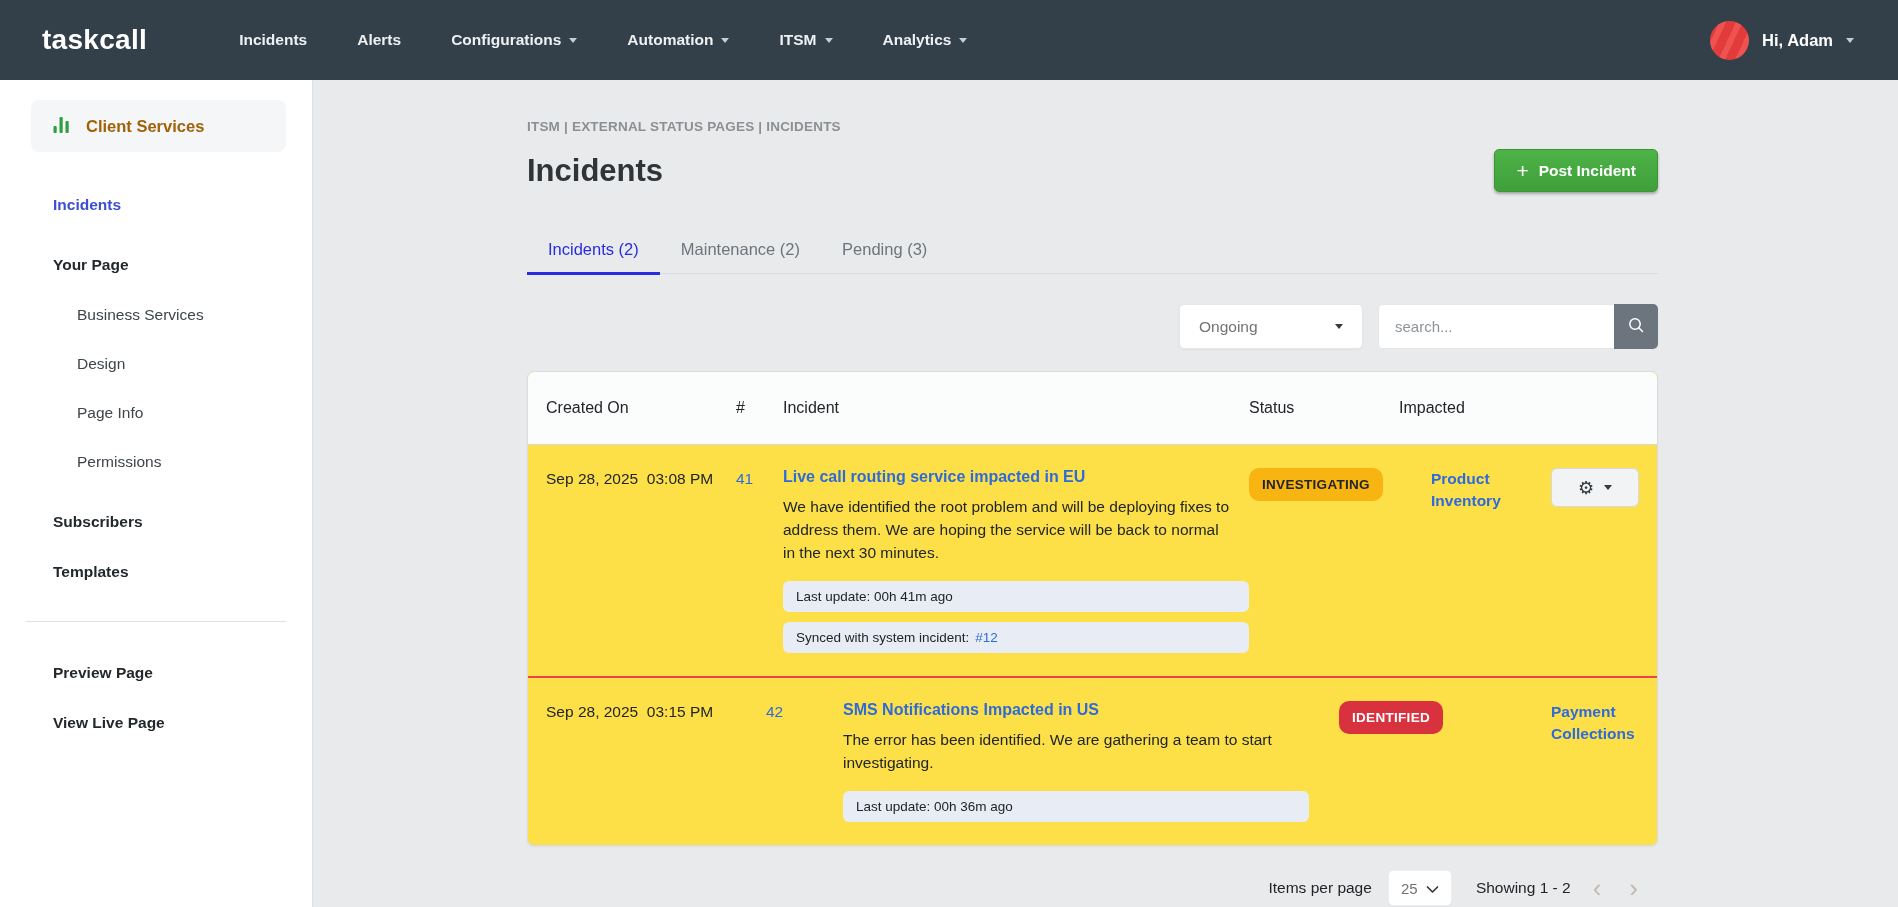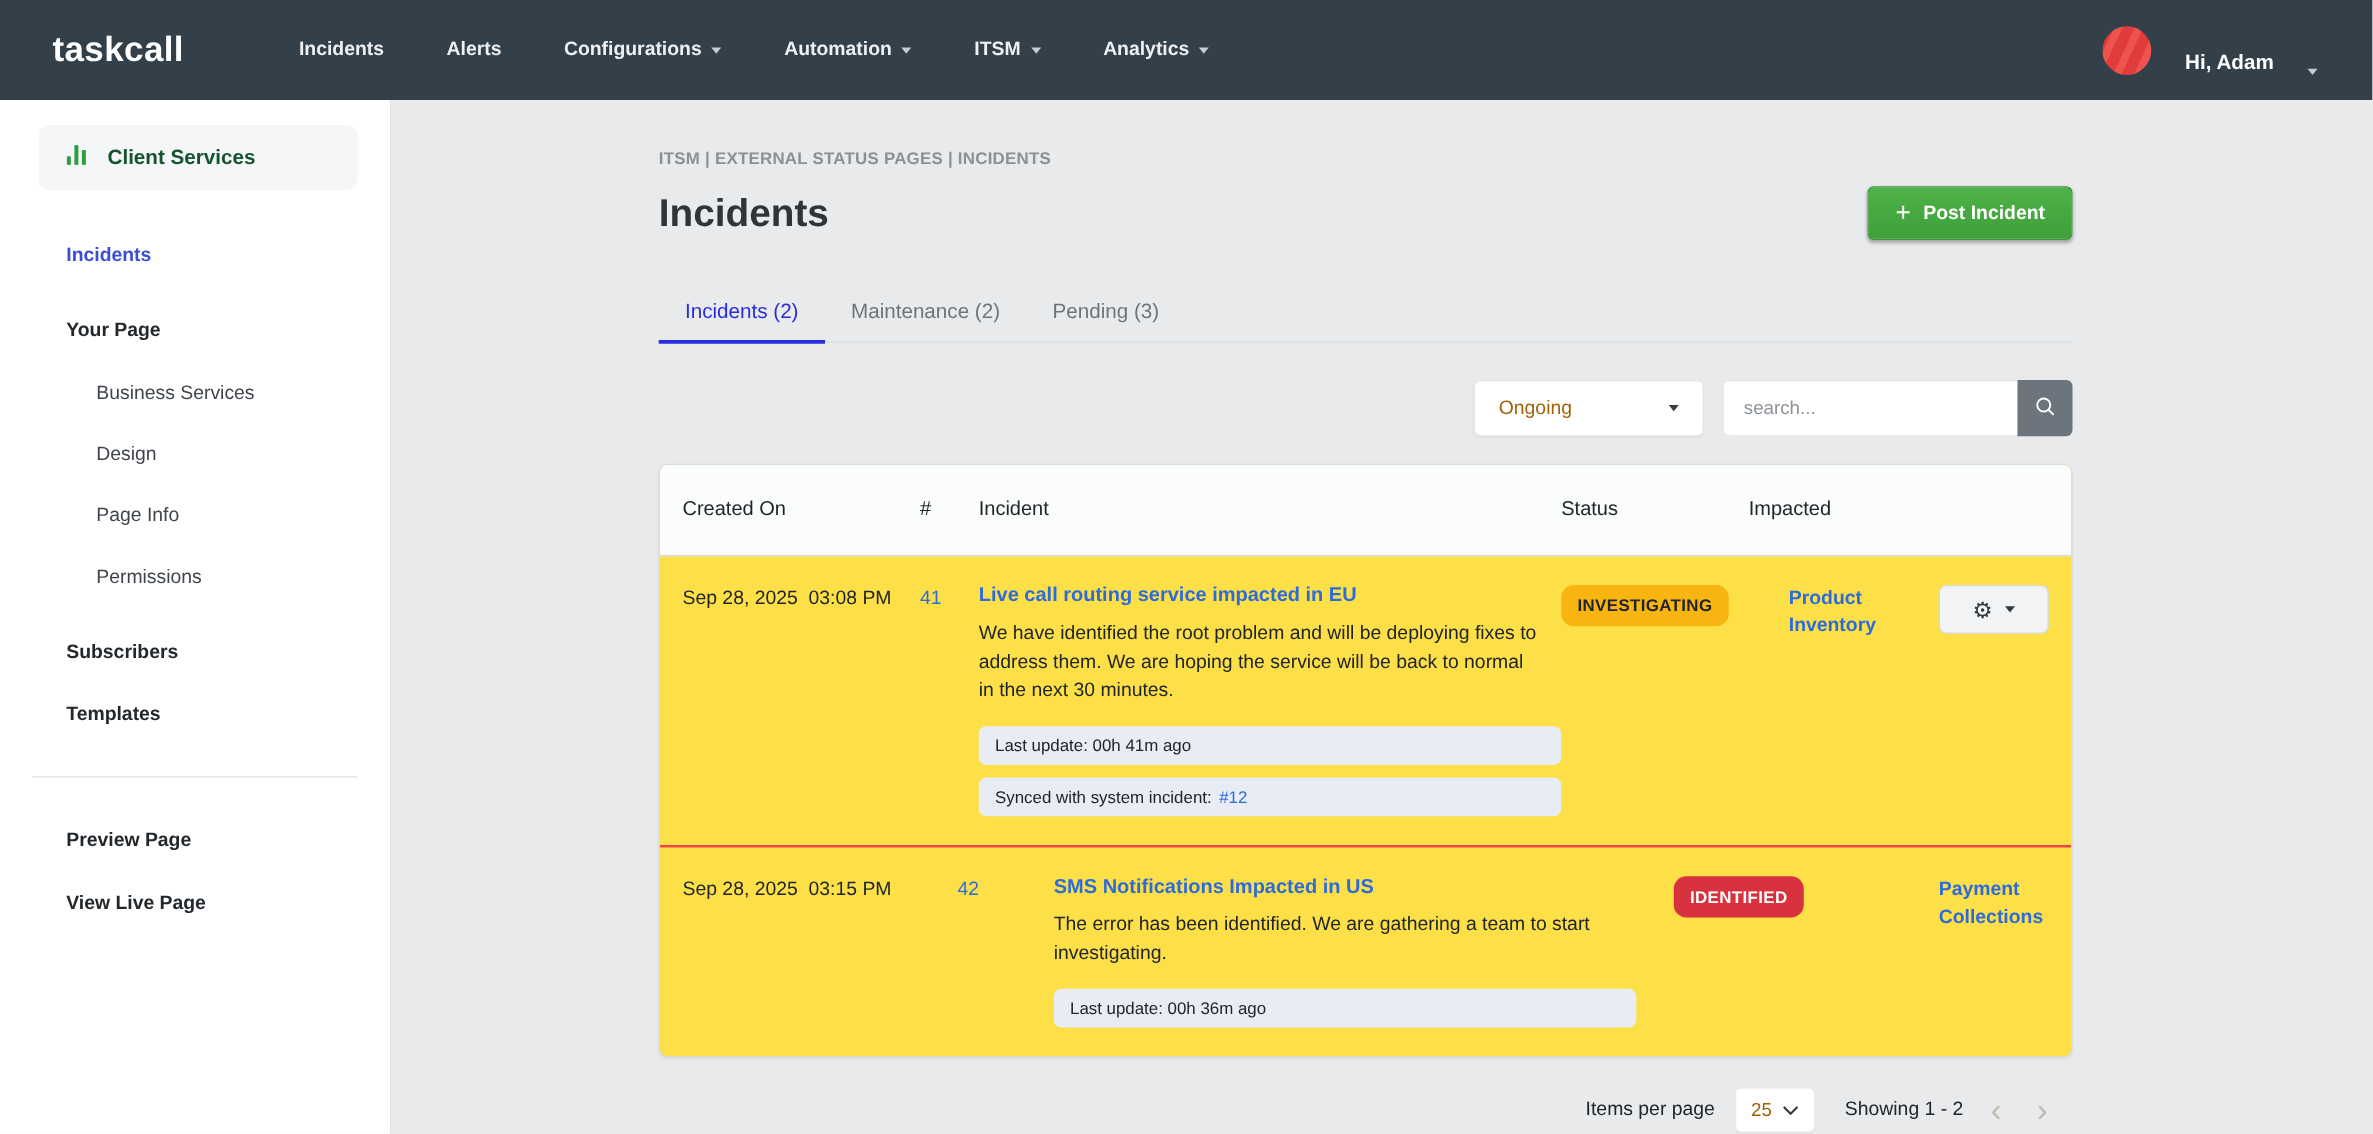--- a/index.html
+++ b/index.html
@@ -19,37 +19,37 @@
   .nav-item {
     color:#eef1f3; font-size:15.5px; font-weight:600; cursor:pointer;
     display:flex; align-items:center; gap:8px; text-decoration:none;
   }
   .caret {
     width:0; height:0; display:inline-block;
     border-left:4.5px solid transparent; border-right:4.5px solid transparent;
     border-top:5px solid #c6ccd1;
   }
   .caret.dark { border-top-color:#343a40; }
-  .user-area { margin-left:auto; display:flex; align-items:flex-end; gap:27px; }
+  .user-area { margin-left:auto; display:flex; align-items:center; gap:13px; }
   .avatar {
     width:39px; height:39px; border-radius:50%; overflow:hidden; cursor:pointer;
     background:repeating-linear-gradient(115deg,#e23b3b 0 9px,#ee5350 9px 15px,#e23b3b 15px 24px,#ee5350 24px 30px);
   }
   .greeting { color:#fff; font-size:16.5px; font-weight:700; cursor:pointer; }
 
   
   .sidebar {
     position:absolute; top:80px; left:0; width:313px; bottom:0;
     background:#fff; border-right:1px solid #dee2e6;
   }
   .service-card {
     margin:20px 26px 0 31px; height:52px; background:#f4f6f8; border-radius:8px;
     display:flex; align-items:center; gap:15px; padding:0 21px; cursor:pointer;
   }
-  .service-card .name { font-size:16.5px; font-weight:700; color:#14532d; }
+  .service-card .name { font-size:16.5px; font-weight:700; color:#a16207; }
   .side-nav { margin-top:44px; }
   .side-item { display:block; padding:0 0 0 53px; margin-bottom:32px; font-size:15.5px; cursor:pointer; color:#212529; }
   .side-item.active { color:#3c4fd4; font-weight:600; }
   .side-item.section { font-weight:700; color:#23282d; }
   .side-item.sub { padding-left:77px; font-weight:400; color:#3f454b; margin-bottom:31px; }
   .side-item.gap-top { margin-top:42px; }
   .side-divider { border:none; border-top:1px solid #dee2e6; margin:40px 26px 42px 26px; }
 
   
   .main { margin-left:313px; position:relative; height:827px; }
@@ -67,21 +67,21 @@
   .btn-green .plus { font-size:21px; font-weight:400; line-height:1; }
 
   .tabs { margin-top:38px; display:flex; border-bottom:1px solid #d8dbde; }
   .tab { padding:10px 21px 13px; font-size:16.5px; color:#6c757d; cursor:pointer; }
   .tab.active { color:#2a2ddd; border-bottom:3px solid #2a2ddd; margin-bottom:-2px; }
 
   .filter-row { margin-top:30px; display:flex; justify-content:flex-end; align-items:center; gap:15px; }
   .select {
     background:#fff; border:1px solid #e4e7ea; border-radius:5px; cursor:pointer;
     display:flex; align-items:center; justify-content:space-between;
-    width:184px; height:45px; padding:0 19px; font-size:15.5px; color:#a16207;
+    width:184px; height:45px; padding:0 19px; font-size:15.5px; color:#737373;
     box-shadow:0 1px 2px rgba(0,0,0,.04);
   }
   .search-group { display:flex; height:45px; width:280px; }
   .search-input {
     flex:1; min-width:0; border:1px solid #e4e7ea; border-right:none;
     border-radius:5px 0 0 5px; padding:0 16px; font-size:15px; font-family:inherit;
     color:#000000; outline:none;
   }
   .search-input::placeholder { color:#8d9398; }
   .search-btn {

